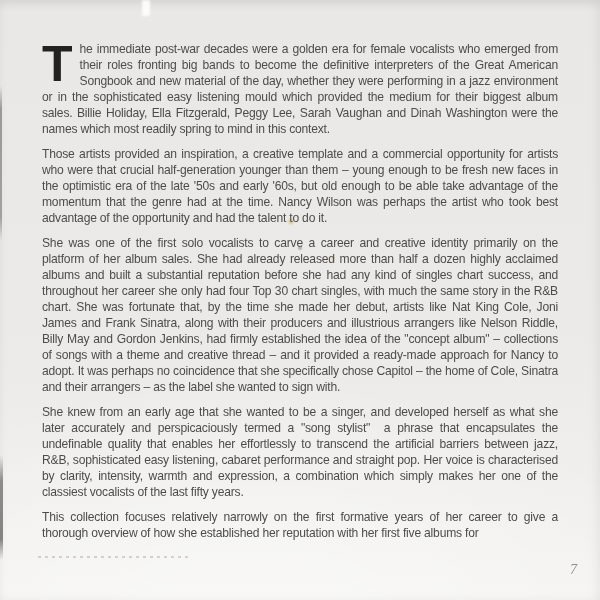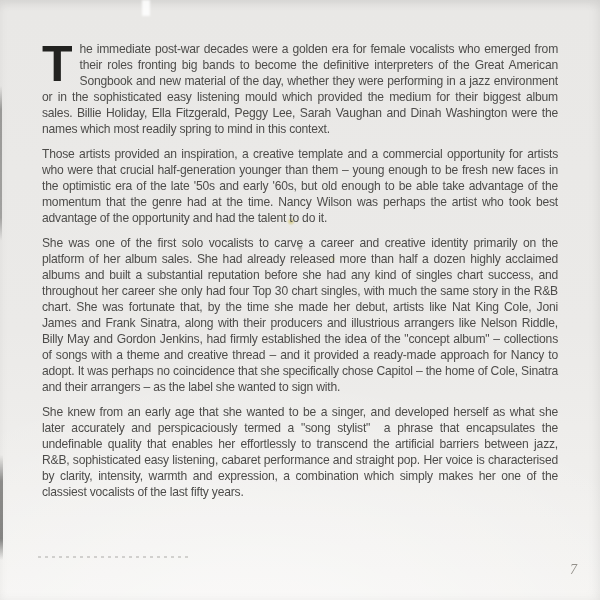--- a/index.html
+++ b/index.html
@@ -102,17 +102,18 @@
   <div class="artifact spot-yellow"></div>
   <div class="artifact spot-yellow-small"></div>
   <div class="artifact smudge-carve"></div>
   <div class="artifact dotline-bottom"></div>
 
   <div class="text-block">
     <p class="para"><span class="dropcap">T</span><span>he immediate post-war decades were a golden era for female vocalists who emerged from their roles fronting big bands to become the definitive interpreters of the Great American Songbook and new material of the day, whether they were performing in a jazz environment or in the sophisticated easy listening mould which provided the medium for their biggest album sales. Billie Holiday, Ella Fitzgerald, Peggy Lee, Sarah Vaughan and Dinah Washington were the names which most readily spring to mind in this context.</span></p>
     <p class="para">Those artists provided an inspiration, a creative template and a commercial opportunity for artists who were that crucial half-generation younger than them – young enough to be fresh new faces in the optimistic era of the late '50s and early '60s, but old enough to be able take advantage of the momentum that the genre had at the time. Nancy Wilson was perhaps the artist who took best advantage of the opportunity and had the talent to do it.</p>
     <p class="para">She was one of the first solo vocalists to carve a career and creative identity primarily on the platform of her album sales. She had already released more than half a dozen highly acclaimed albums and built a substantial reputation before she had any kind of singles chart success, and throughout her career she only had four Top 30 chart singles, with much the same story in the R&amp;B chart. She was fortunate that, by the time she made her debut, artists like Nat King Cole, Joni James and Frank Sinatra, along with their producers and illustrious arrangers like Nelson Riddle, Billy May and Gordon Jenkins, had firmly established the idea of the "concept album" – collections of songs with a theme and creative thread – and it provided a ready-made approach for Nancy to adopt. It was perhaps no coincidence that she specifically chose Capitol – the home of Cole, Sinatra and their arrangers – as the label she wanted to sign with.</p>
     <p class="para">She knew from an early age that she wanted to be a singer, and developed herself as what she later accurately and perspicaciously termed a "song stylist"&nbsp; a phrase that encapsulates the undefinable quality that enables her effortlessly to transcend the artificial barriers between jazz, R&amp;B, sophisticated easy listening, cabaret performance and straight pop. Her voice is characterised by clarity, intensity, warmth and expression, a combination which simply makes her one of the classiest vocalists of the last fifty years.</p>
+    <p class="para">This collection focuses relatively narrowly on the first formative years of her career to give a thorough overview of how she established her reputation with her first five albums for</p>
   </div>
 
   <div class="page-number">7</div>
 
 </div>
 
 </body></html>

